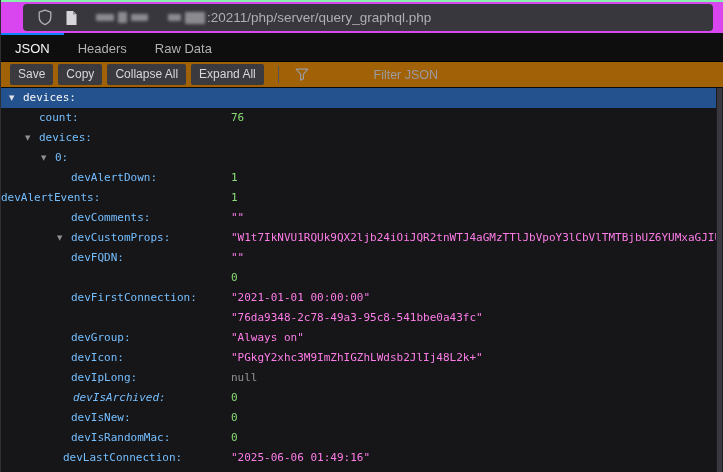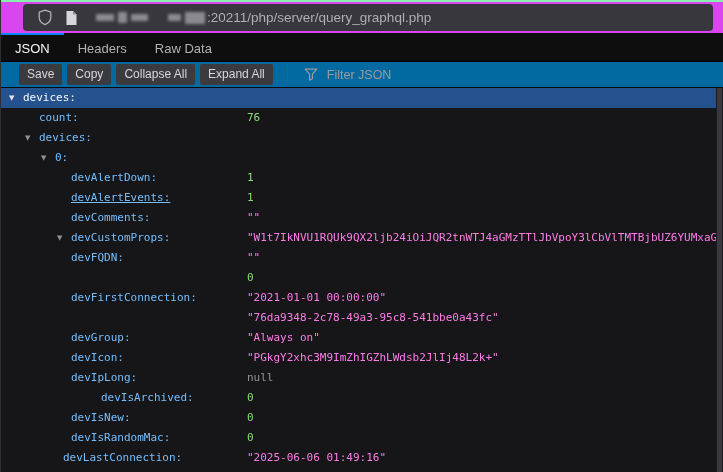--- a/index.html
+++ b/index.html
@@ -25,41 +25,41 @@
   .redacted { display:flex; align-items:center; gap:4px; margin-right:2px; }
   .blurblock { background:#9a9a9e; filter:blur(1.6px); opacity:.85; border-radius:1px; }
   .urltext { white-space:nowrap; }
   
   .tabrow { height:29px; background:#0e0e0f; border-bottom:1px solid #000;
     display:flex; align-items:stretch; }
   .tab { font-size:13px; color:#b1b1b3; padding:0 14px; display:flex;
     align-items:center; border-top:2px solid transparent; cursor:default; }
   .tab.active { color:#f9f9fa; border-top-color:#0a84ff; }
   
-  .toolbar { height:26px; background:#0369a1; border-bottom:1px solid #0a0a0b;
-    display:flex; align-items:center; padding-left:18px; gap:11px; }
+  .toolbar { height:26px; background:#a16207; border-bottom:1px solid #0a0a0b;
+    display:flex; align-items:center; padding-left:9px; gap:11px; }
   .tbtn { background:#3a3a3f; color:#d7d7db; font-size:12px; line-height:1;
     padding:4px 8px 5px; border-radius:2px; border:none; font-family:inherit; }
   .sep { width:1px; height:17px; background:#55555a; margin:0 5px 0 3px; }
   .filterwrap { display:flex; align-items:center; gap:7px; }
   .filterinput { background:transparent; border:none; outline:none;
-    font-family:inherit; font-size:12.5px; color:#d7d7db; width:180px; }
+    font-family:inherit; font-size:12.5px; color:#d7d7db; width:180px;text-align:center; }
   .filterinput::placeholder { color:#9a9aa0; opacity:1; }
   
   .tree { position:absolute; top:88px; left:0; right:0; bottom:0;
     font-family:"DejaVu Sans Mono", monospace; font-size:11px; }
   .trow { height:20px; line-height:20px; position:relative;
     white-space:nowrap; overflow:hidden; }
   .trow.selected { background:#24528f; }
   .arrow { position:absolute; top:0; color:#8f8f94; font-size:7px;
     font-family:"DejaVu Sans", sans-serif; line-height:20px; }
   .trow.selected .arrow { color:#e3e3e6; }
   .tkey { color:#75bfff; }
   .trow.selected .tkey { color:#f9f9fa; }
-  .tval { position:absolute; left:246px; top:0; }
+  .tval { position:absolute; left:230px; top:0; }
   .tval.number { color:#86de74; }
   .tval.string { color:#ff7de9; }
   .tval.null { color:#939395; }
   
   .vscroll { position:absolute; right:0; top:88px; bottom:0; width:7px;
     background:#1c1b22; }
   .vthumb { position:absolute; left:1px; right:1px; top:0; bottom:0;
     background:#38383e; }
 </style>
 </head>
@@ -113,31 +113,31 @@
     <input class="filterinput" type="text" placeholder="Filter JSON" style="">
   </span>
 </div>
 
 <div class="tree" id="tree">
     <div class="trow selected"><span class="arrow" style="left: 8px;">▼</span><span class="tkey" style="padding-left: 22px;">devices:</span></div>
     <div class="trow"><span class="tkey" style="padding-left: 38px;">count:</span><span class="tval number">76</span></div>
     <div class="trow"><span class="arrow" style="left: 24px;">▼</span><span class="tkey" style="padding-left: 38px;">devices:</span></div>
     <div class="trow"><span class="arrow" style="left: 40px;">▼</span><span class="tkey" style="padding-left: 54px;">0:</span></div>
     <div class="trow"><span class="tkey" style="padding-left: 70px;">devAlertDown:</span><span class="tval number">1</span></div>
-    <div class="trow"><span class="tkey" style="padding-left: 70px; text-decoration: underline;">devAlertEvents:</span><span class="tval number">1</span></div>
+    <div class="trow"><span class="tkey" style="">devAlertEvents:</span><span class="tval number">1</span></div>
     <div class="trow"><span class="tkey" style="padding-left: 70px;">devComments:</span><span class="tval string">""</span></div>
     <div class="trow"><span class="arrow" style="left: 56px;">▼</span><span class="tkey" style="padding-left: 70px;">devCustomProps:</span><span class="tval string">"W1t7IkNVU1RQUk9QX2ljb24iOiJQR2tnWTJ4aGMzTTlJbVpoY3lCbVlTMTBjbUZ6YUMxaGJIUWlQand2</span></div>
     <div class="trow"><span class="tkey" style="padding-left: 70px;">devFQDN:</span><span class="tval string">""</span></div>
     <div class="trow"><span class="tval number">0</span></div>
     <div class="trow"><span class="tkey" style="padding-left: 70px;">devFirstConnection:</span><span class="tval string">"2021-01-01 00:00:00"</span></div>
     <div class="trow"><span class="tval string">"76da9348-2c78-49a3-95c8-541bbe0a43fc"</span></div>
     <div class="trow"><span class="tkey" style="padding-left: 70px;">devGroup:</span><span class="tval string">"Always on"</span></div>
     <div class="trow"><span class="tkey" style="padding-left: 70px;">devIcon:</span><span class="tval string">"PGkgY2xhc3M9ImZhIGZhLWdsb2JlIj48L2k+"</span></div>
     <div class="trow"><span class="tkey" style="padding-left: 70px;">devIpLong:</span><span class="tval null">null</span></div>
-    <div class="trow"><span class="tkey" style="padding-left: 100px;">devIsArchived:</span><span class="tval number">0</span></div>
+    <div class="trow"><span class="tkey" style="padding-left: 72px; font-style: italic;">devIsArchived:</span><span class="tval number">0</span></div>
     <div class="trow"><span class="tkey" style="padding-left: 70px;">devIsNew:</span><span class="tval number">0</span></div>
     <div class="trow"><span class="tkey" style="padding-left: 70px;">devIsRandomMac:</span><span class="tval number">0</span></div>
     <div class="trow"><span class="tkey" style="padding-left: 62px;">devLastConnection:</span><span class="tval string">"2025-06-06 01:49:16"</span></div>
   </div>
 
 <div class="vscroll">
   <div class="vthumb"></div>
 </div>
 
 </body></html>

